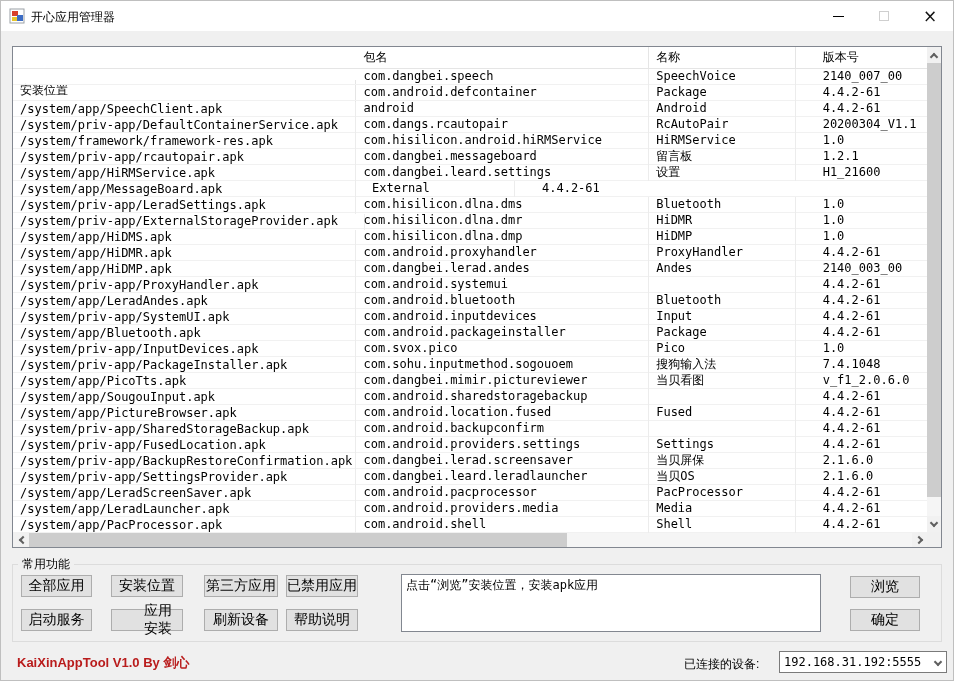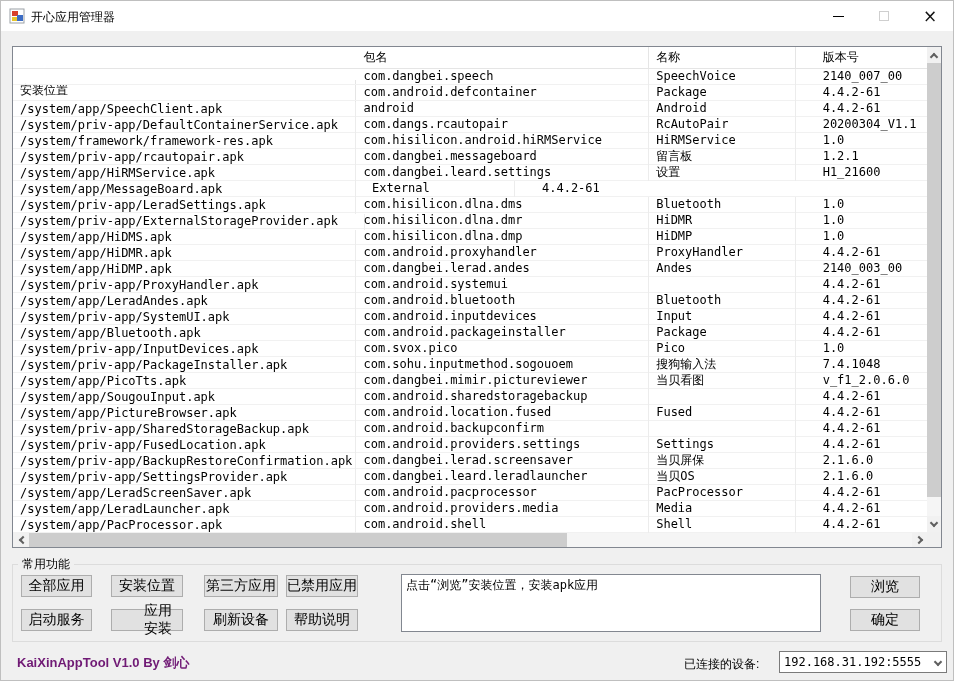--- a/index.html
+++ b/index.html
@@ -313,20 +313,20 @@
 
   <div id="btn-service" class="win-btn">启动服务</div>
   <div id="btn-install" class="win-btn">应用安装</div>
   <div id="btn-refresh" class="win-btn">刷新设备</div>
   <div id="btn-help" class="win-btn">帮助说明</div>
 
   <div id="install-box">点击“浏览”安装位置，安装apk应用</div>
   <div id="btn-browse" class="win-btn">浏览</div>
   <div id="btn-ok" class="win-btn">确定</div>
 
-  <span id="brand" style="color: #701a75;">KaiXinAppTool V1.0 By 剑心</span>
+  <span id="brand" style="color: #b91c1c;">KaiXinAppTool V1.0 By 剑心</span>
   <span id="device-label">已连接的设备:</span>
   <div id="device-combo">
     <span id="device-value">192.168.31.192:5555</span>
     <span id="combo-chevron" class="chev chev-down"></span>
   </div>
 
 </div>
 
 </body></html>

